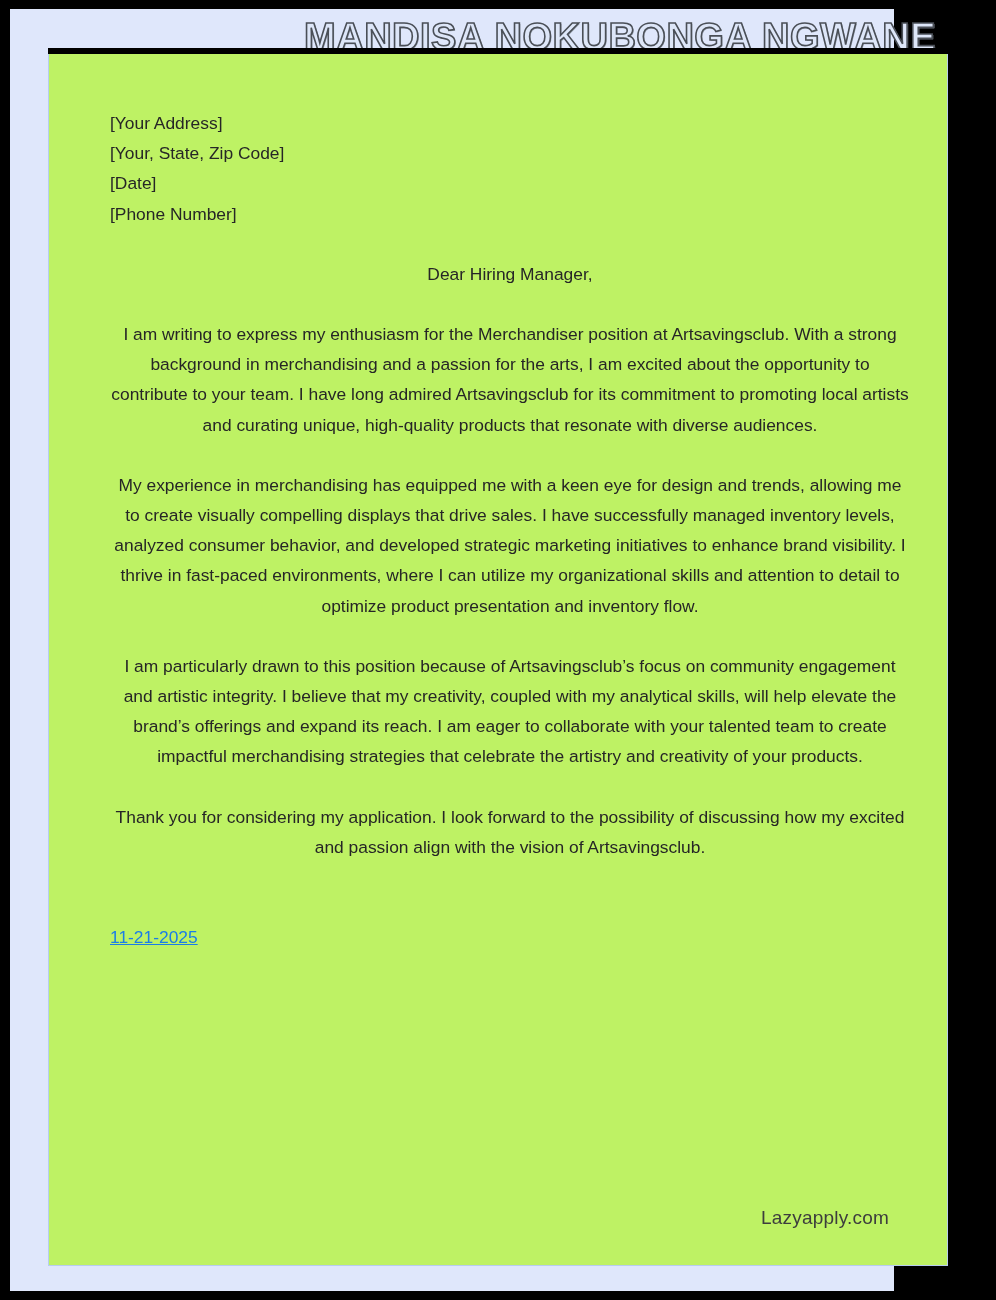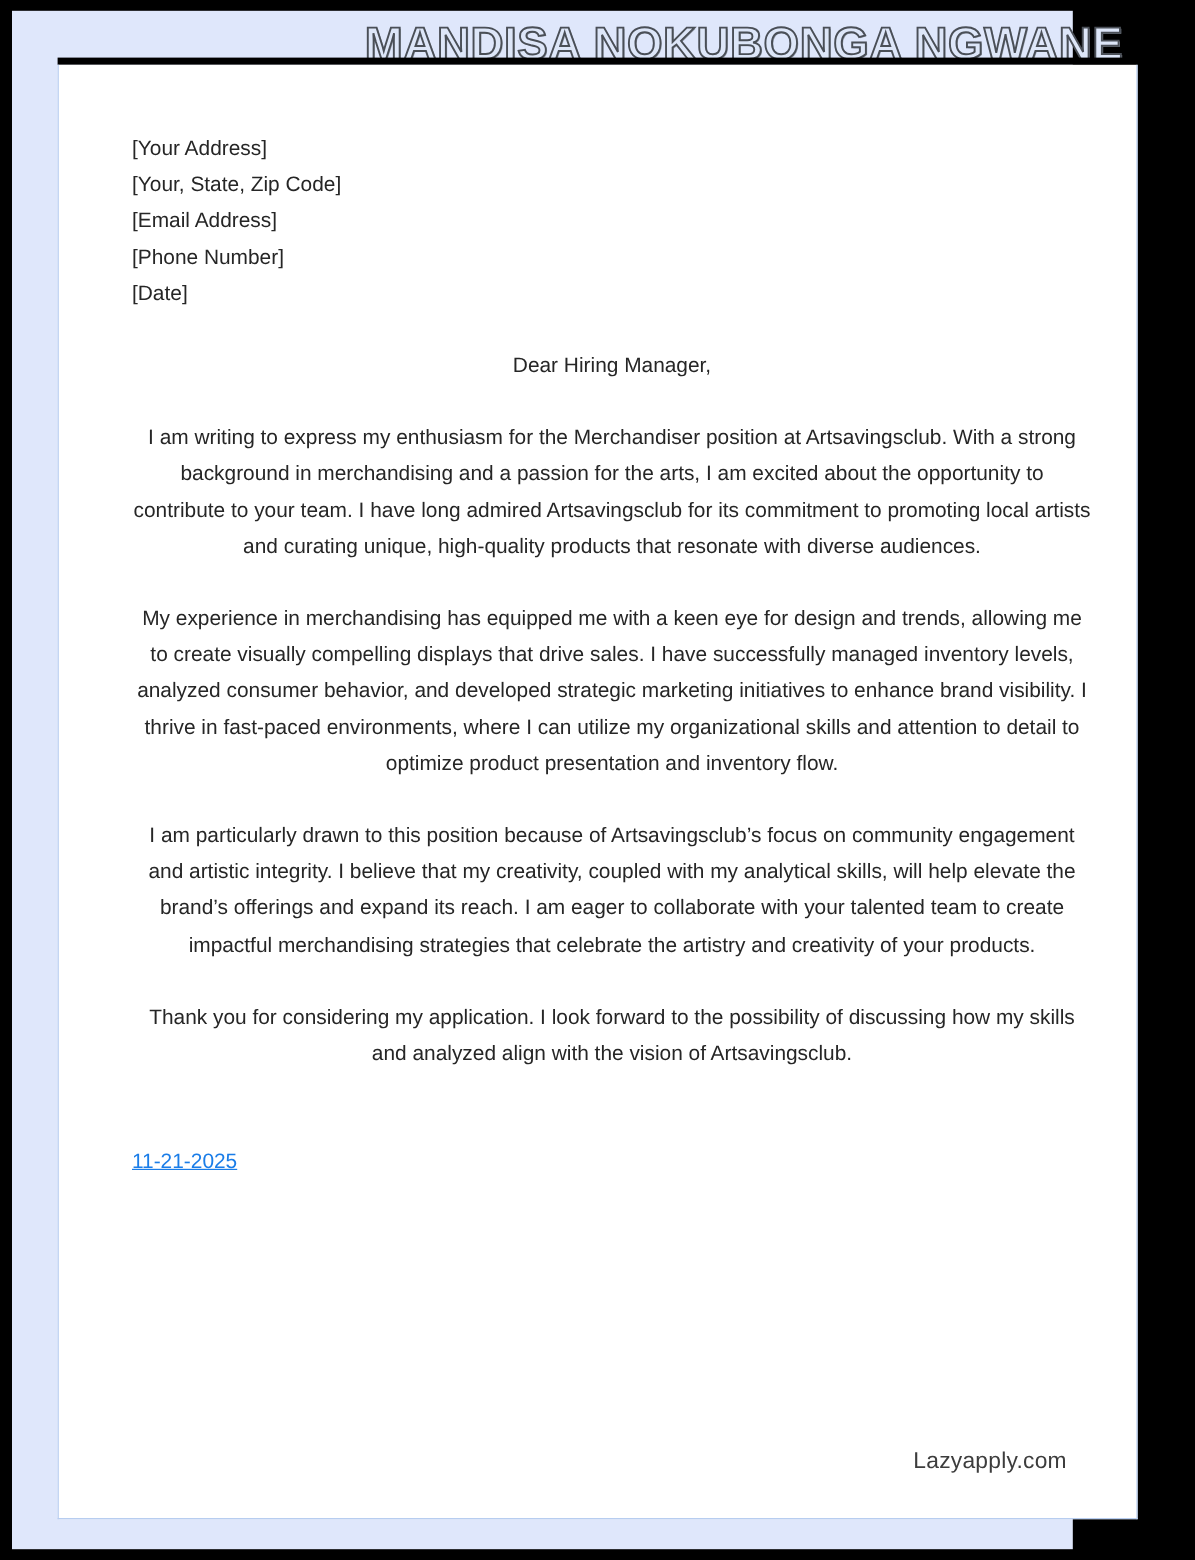--- a/index.html
+++ b/index.html
@@ -43,21 +43,21 @@
     white-space: nowrap;
   }
 
   
   #letter-sheet {
     position: absolute;
     left: 38px;
     top: 45px;
     width: 900px;
     height: 1212px;
-    background: #ffffff;
+    background: #bef264;
     border: 1px solid #b7cdf0;
     border-top: none;
     box-sizing: border-box;
   }
 
   
   #title-rule {
     position: absolute;
     left: 38px;
     top: 39px;
@@ -118,44 +118,43 @@
 
   <div id="title-rule"></div>
 
   <div id="letter-sheet">
 
     <div id="letter-body">
 
       <div>
         <div class="contact-line">[Your Address]</div>
         <div class="contact-line">[Your, State, Zip Code]</div>
-        <div class="contact-line">[Email Address]</div>
+        <div class="contact-line">[Date]</div>
         <div class="contact-line">[Phone Number]</div>
-        <div class="contact-line">[Date]</div>
       </div>
 
       <div class="block-gap"></div>
 
       <div class="letter-paragraph">Dear Hiring Manager,</div>
 
       <div class="block-gap"></div>
 
       <p class="letter-paragraph">I am writing to express my enthusiasm for the Merchandiser position at Artsavingsclub. With a strong background in merchandising and a passion for the arts, I am excited about the opportunity to contribute to your team. I have long admired Artsavingsclub for its commitment to promoting local artists and curating unique, high-quality products that resonate with diverse audiences.</p>
 
       <div class="block-gap"></div>
 
       <p class="letter-paragraph">My experience in merchandising has equipped me with a keen eye for design and trends, allowing me to create visually compelling displays that drive sales. I have successfully managed inventory levels, analyzed consumer behavior, and developed strategic marketing initiatives to enhance brand visibility. I thrive in fast-paced environments, where I can utilize my organizational skills and attention to detail to optimize product presentation and inventory flow.</p>
 
       <div class="block-gap"></div>
 
       <p class="letter-paragraph">I am particularly drawn to this position because of Artsavingsclub’s focus on community engagement and artistic integrity. I believe that my creativity, coupled with my analytical skills, will help elevate the brand’s offerings and expand its reach. I am eager to collaborate with your talented team to create impactful merchandising strategies that celebrate the artistry and creativity of your products.</p>
 
       <div class="block-gap"></div>
 
-      <p class="letter-paragraph">Thank you for considering my application. I look forward to the possibility of discussing how my skills and analyzed align with the vision of Artsavingsclub.</p>
+      <p class="letter-paragraph">Thank you for considering my application. I look forward to the possibility of discussing how my excited and passion align with the vision of Artsavingsclub.</p>
 
       <div class="block-gap"></div>
 
 
       <div class="block-gap"></div>
 
       <div id="letter-date" class="sign-line">11-21-2025</div>
 
     </div>
 

